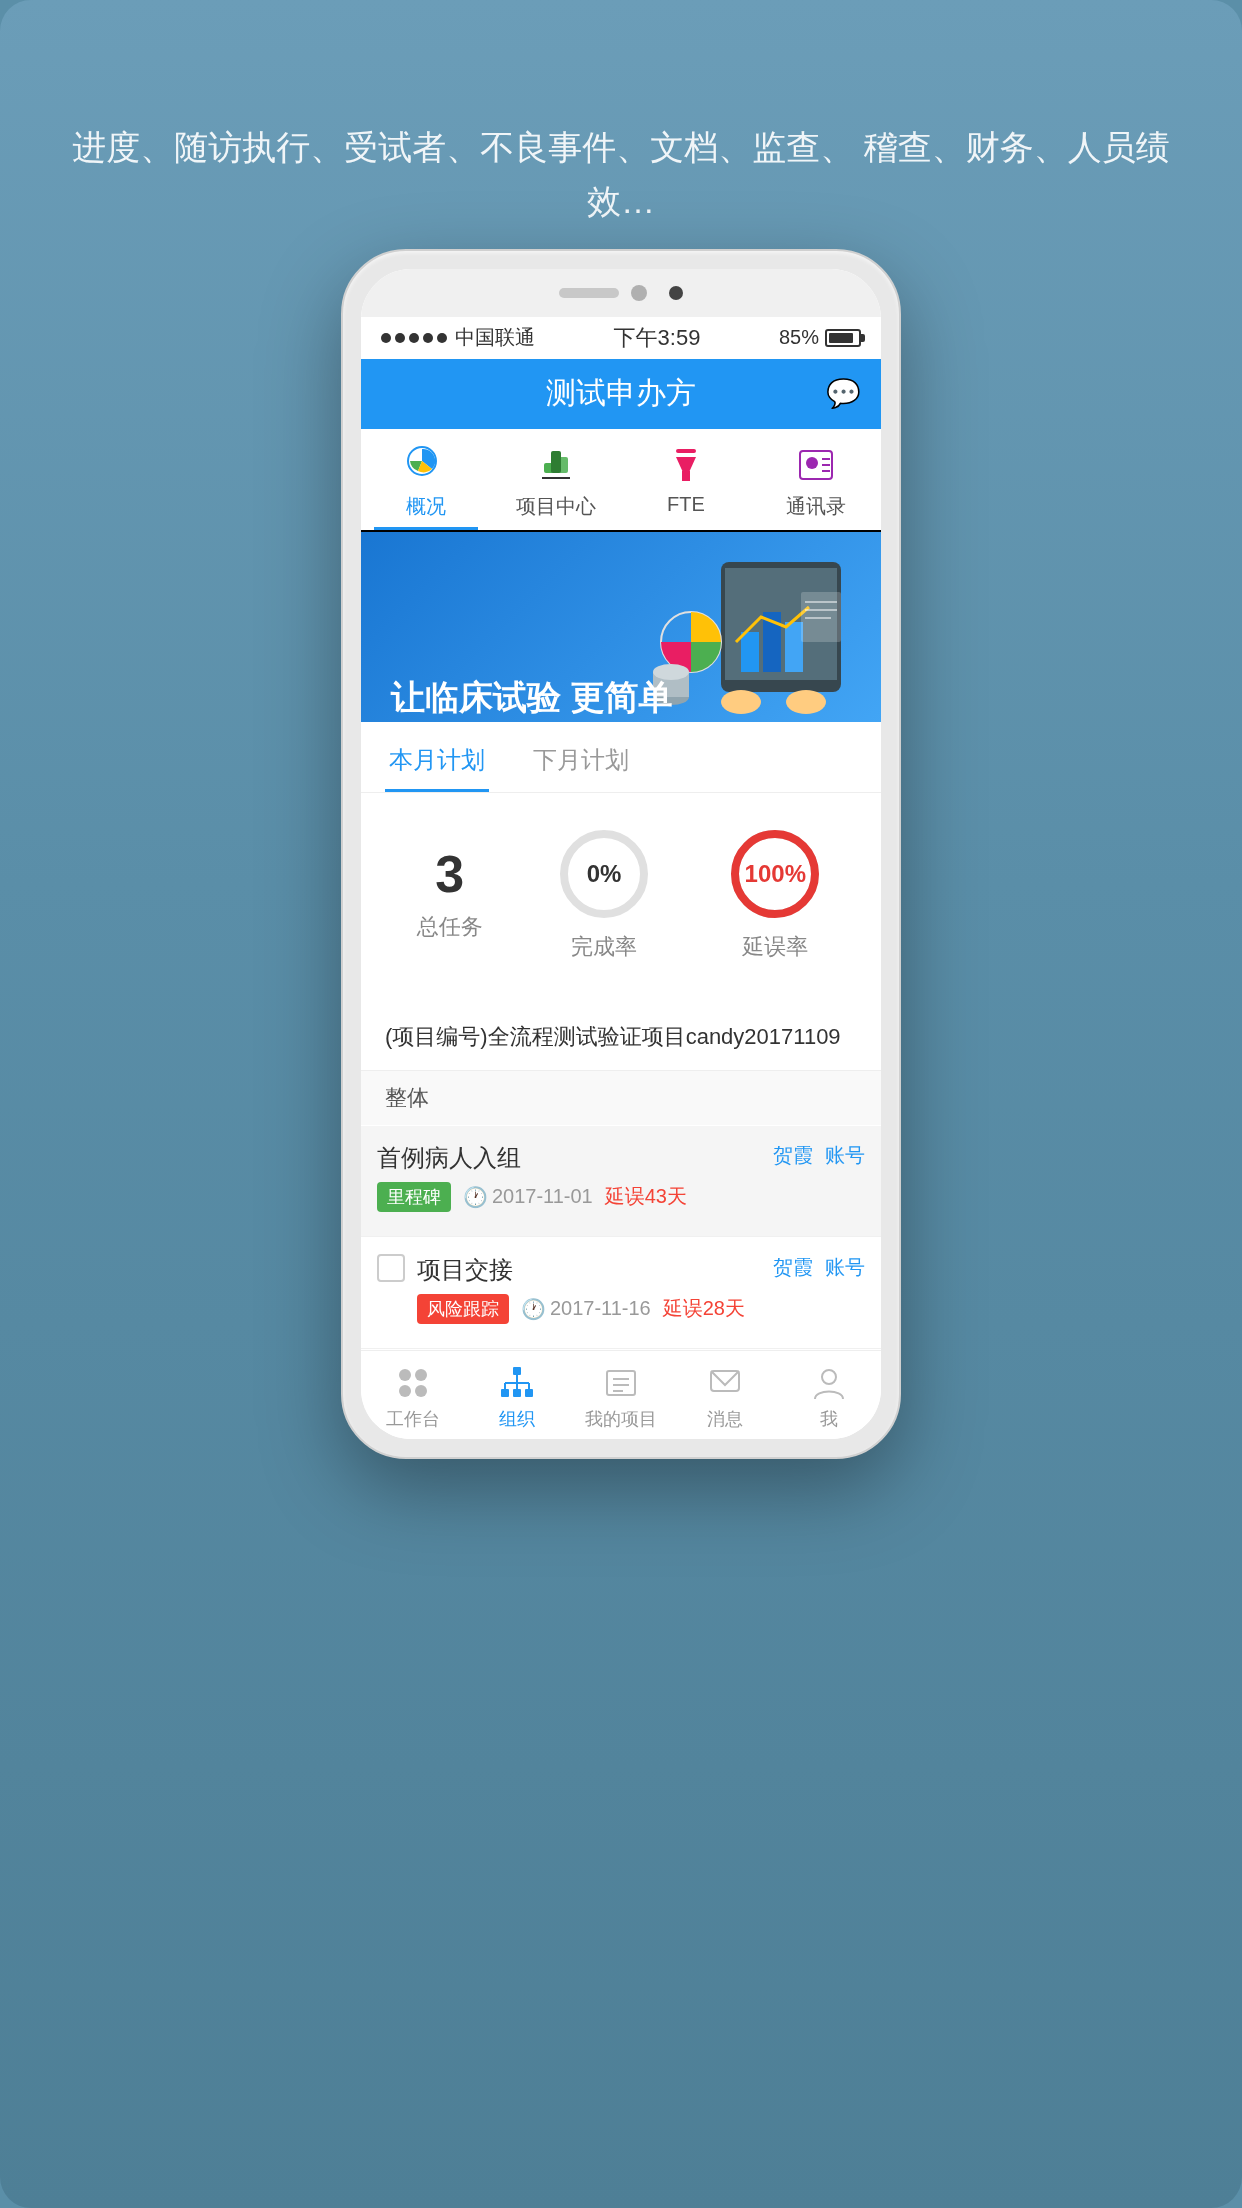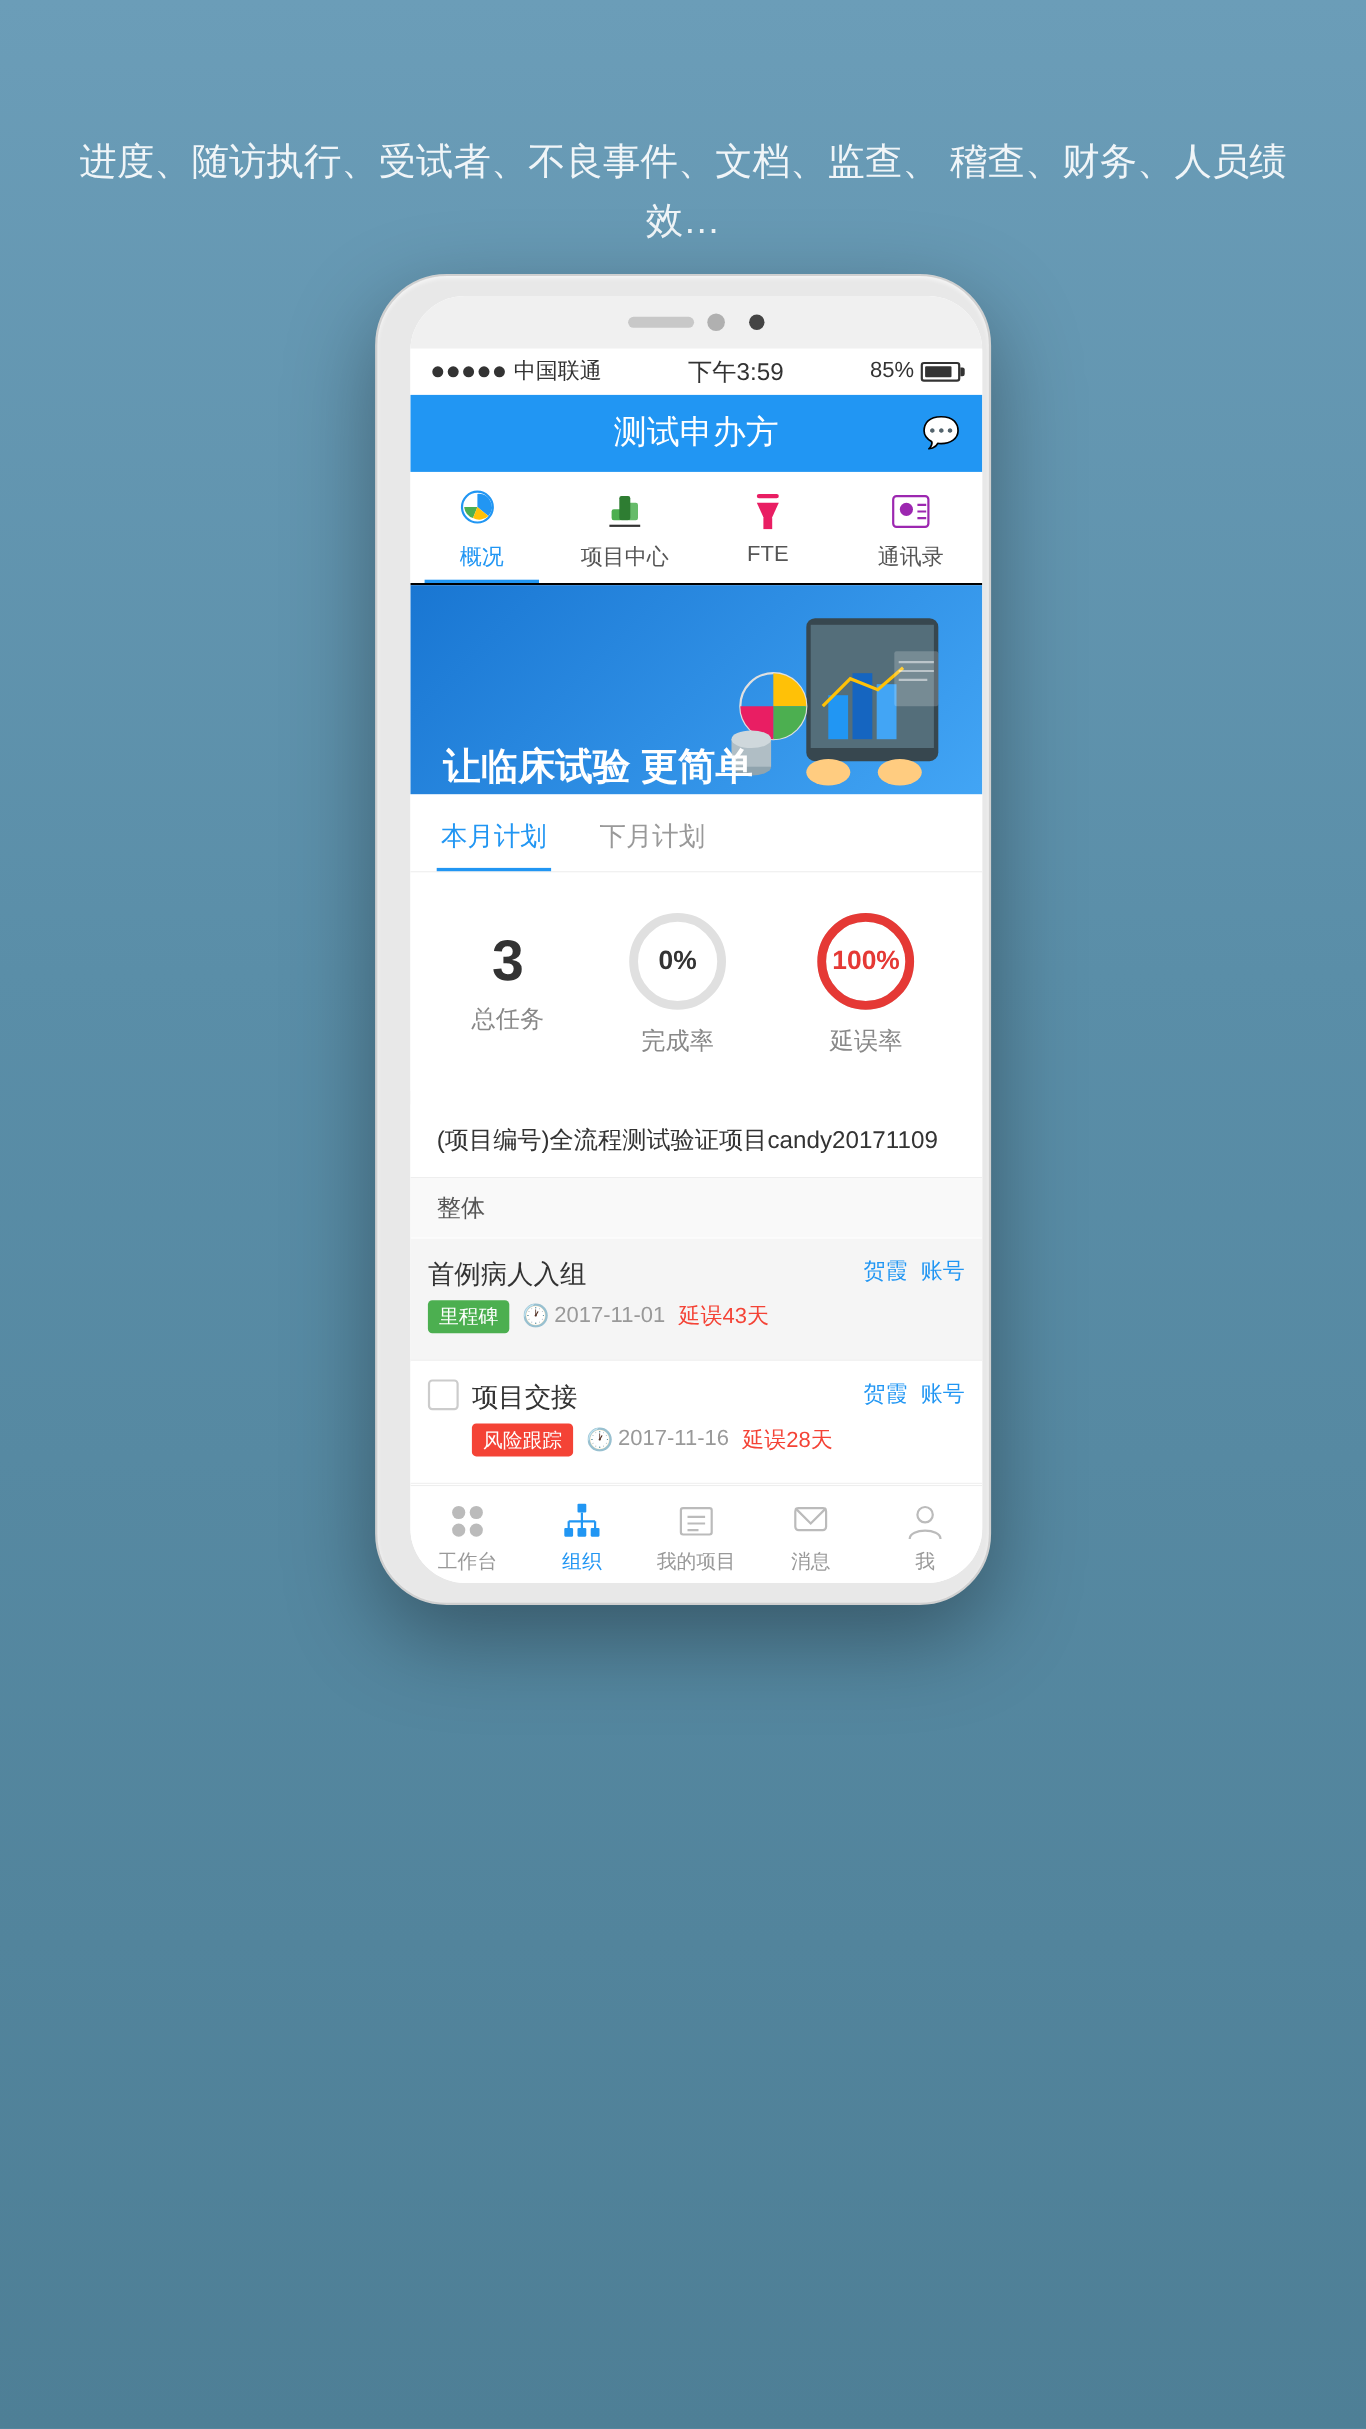--- a/index.html
+++ b/index.html
@@ -14,20 +14,21 @@
 
     
     .page-bg {
       width: 100%;
       min-height: 2208px;
       background: linear-gradient(180deg, #6b9db8 0%, #5a8ea8 40%, #4e7f96 100%);
       display: flex;
       flex-direction: column;
       align-items: center;
       padding-top: 120px;
+      border-radius: 31px;
     }
 
     .tagline-sub {
       color: rgba(255,255,255,0.9);
       font-size: 34px;
       text-align: center;
       line-height: 1.6;
       margin-bottom: 20px;
       padding: 0 60px;
     }
@@ -55,21 +56,20 @@
       padding: 18px;
       box-shadow: 0 30px 80px rgba(0,0,0,0.35), inset 0 2px 4px rgba(255,255,255,0.6);
       border: 2px solid #d0d0d0;
     }
 
     .phone-inner {
       background: #fff;
       border-radius: 50px;
       overflow: hidden;
       width: 100%;
-      margin-left: 12px;
     }
 
     
     .phone-top {
       background: #f0f0f0;
       height: 48px;
       display: flex;
       align-items: center;
       justify-content: center;
       gap: 12px;

